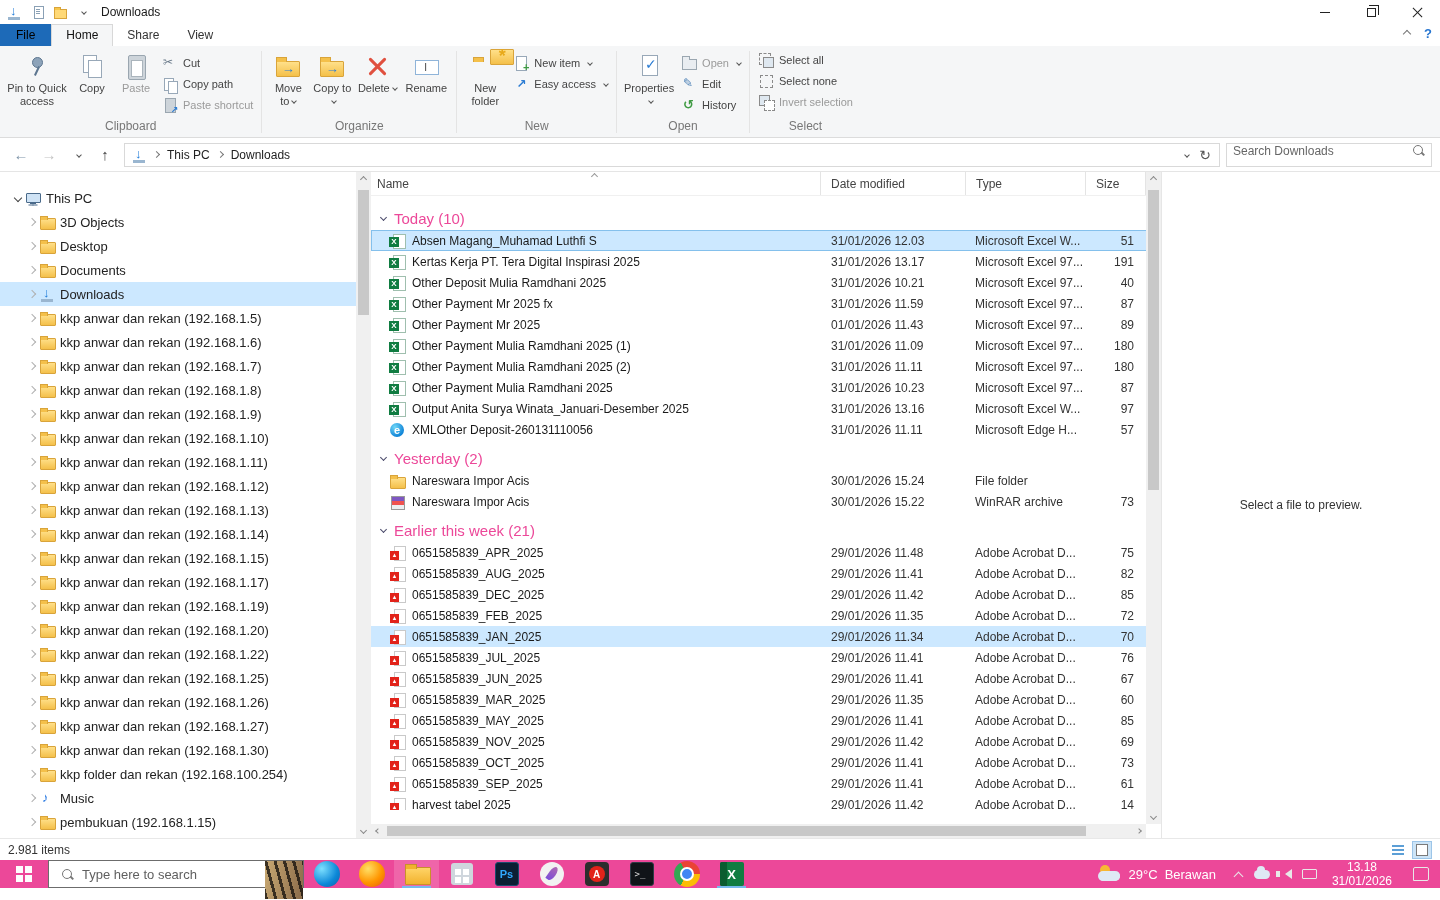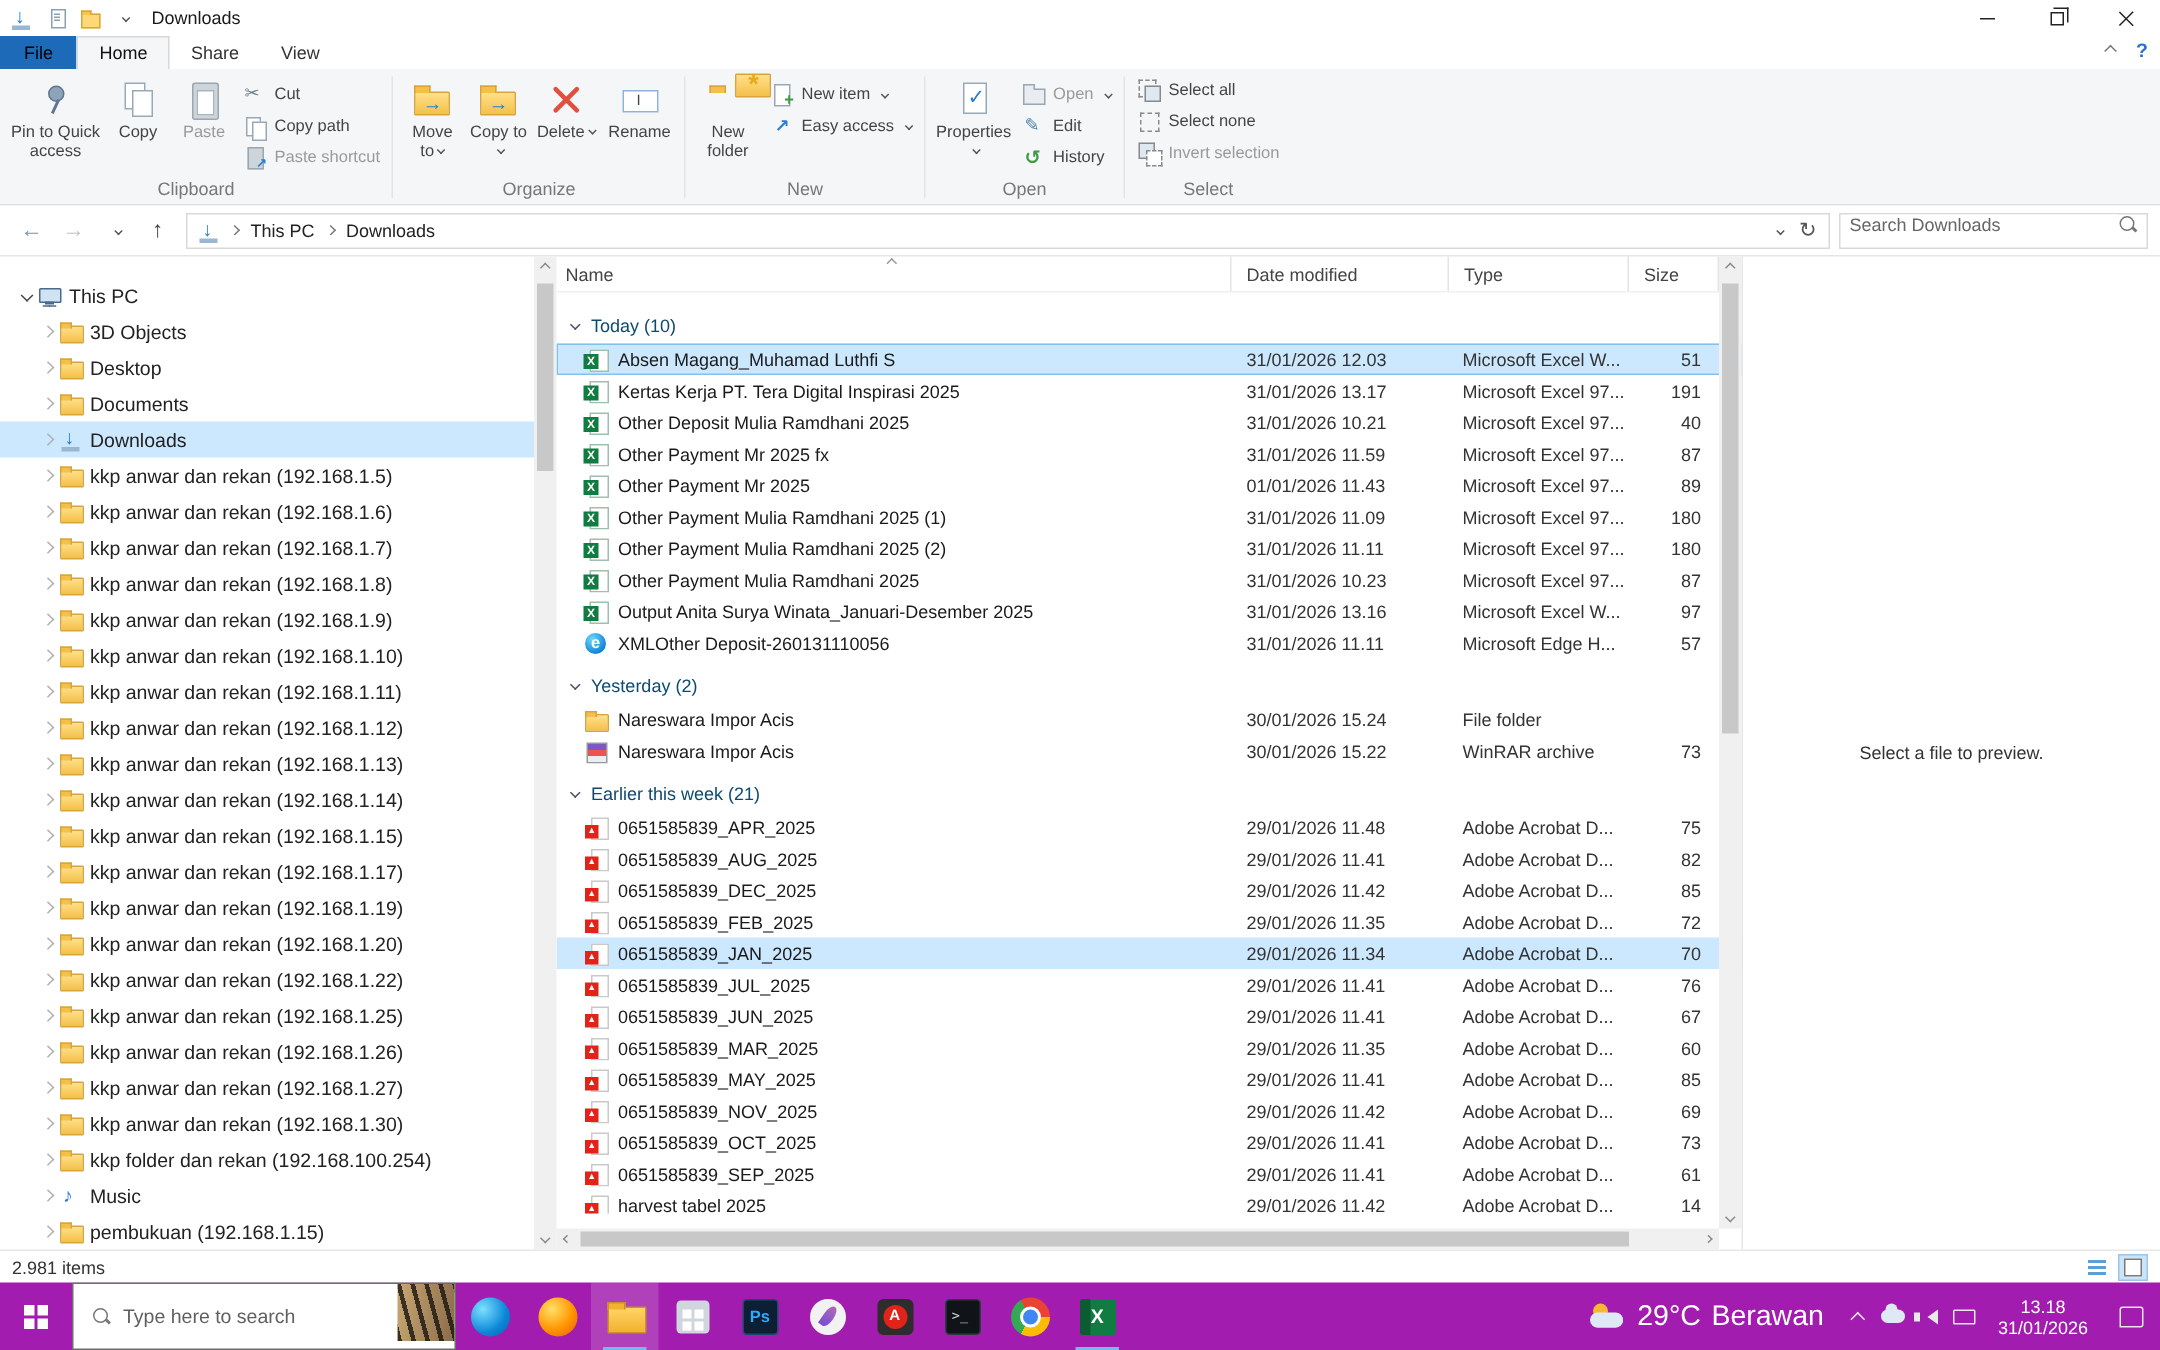--- a/index.html
+++ b/index.html
@@ -146,21 +146,21 @@
 .col-headers{height:24px;display:flex;border-bottom:1px solid #f0f0f0;color:#444;font-size:12px}
 .colh{display:flex;align-items:center;border-right:1px solid #e4e4e4;position:relative;padding-left:10px}
 .colh.c-name{width:450px;padding-left:6px}
 .colh.c-date{width:145px}
 .colh.c-type{width:120px}
 .colh.c-size{width:60px}
 .sort-caret{position:absolute;top:2px;left:50%;margin-left:-4px;width:5px;height:5px;border-right:1px solid #999;border-bottom:1px solid #999;transform:rotate(-135deg)}
 .flist{padding-top:10px;overflow:hidden;height:614px}
 .fgroup{margin-bottom:6px}
 .group-header{height:24px;display:flex;align-items:center;padding-left:10px;gap:8px}
-.group-title{font-size:12px;color:#0c4a6e}
+.group-title{font-size:15px;color:#ec4899}
 .gh-chev{width:5px;height:5px;border-right:1.5px solid #4a4a6a;border-bottom:1.5px solid #4a4a6a;transform:rotate(45deg);margin-top:-2px}
 .frow{height:21px;display:flex;align-items:center}
 .frow.selected{background:#cce8ff}
 .frow.focused{outline:1px solid #84c0ec;outline-offset:-1px}
 .cell{white-space:nowrap;overflow:hidden}
 .c-namecell{width:450px;display:flex;align-items:center;padding-left:18px;gap:6px}
 .c-datecell{width:145px;padding-left:10px;color:#333}
 .c-typecell{width:120px;padding-left:9px;color:#333}
 .c-sizecell{width:60px;padding-right:12px;text-align:right;color:#333}
 .fname{font-size:12px;color:#1a1a1a}
@@ -177,21 +177,21 @@
 
 .statusbar{height:22px;border-top:1px solid #e8e8e8;display:flex;align-items:center;padding:0 8px;color:#333;font-size:12px}
 .sb-views{margin-left:auto;display:flex;gap:4px}
 .sb-view{width:20px;height:18px;display:flex;align-items:center;justify-content:center}
 .sb-details{position:relative}
 .sb-details::before{content:"";width:12px;height:2px;background:#5c9fd6;box-shadow:0 4px 0 #5c9fd6,0 8px 0 #5c9fd6;margin-top:-8px}
 .sb-large{border:1px solid #9cc5e8;background:#cce4f7;position:relative}
 .sb-large::before{content:"";width:10px;height:10px;border:1px solid #7a7a7a;background:#fff}
 
 
-.taskbar{height:45px;background:#a21caf;display:flex;align-items:stretch;color:#fff}
+.taskbar{height:28px;background:#ec4899;display:flex;align-items:stretch;color:#fff}
 .tb-start{width:48px;display:flex;align-items:center;justify-content:center}
 .winlogo{width:16px;height:16px;position:relative}
 .winlogo::before{content:"";position:absolute;left:0;top:0;width:7px;height:7px;background:#fdfdfd;box-shadow:9px 0 0 #fdfdfd,0 9px 0 #fdfdfd,9px 9px 0 #fdfdfd}
 .tb-search{width:256px;background:#fff;display:flex;align-items:center;padding-left:12px;gap:8px;position:relative;border:1px solid #6c6c6c}
 .tb-search input{border:none;outline:none;font-size:13px;font-family:inherit;color:#333;width:150px}
 .tb-search input::placeholder{color:#5f5f5f}
 .zebra{position:absolute;right:0;top:0;width:38px;height:38px;background:linear-gradient(100deg,#c8a872,#8a6b4a);overflow:hidden}
 .zebra::before{content:"";position:absolute;inset:0;background:repeating-linear-gradient(75deg,rgba(25,20,15,.8) 0 3px,transparent 3px 9px)}
 .tb-apps{display:flex}
 .tb-app{width:45px;display:flex;align-items:center;justify-content:center;position:relative}
@@ -213,21 +213,21 @@
 .app-acrobat::before{content:"";position:absolute;left:4px;top:4px;width:16px;height:16px;border-radius:50%;background:#e2231a}
 .app-acrobat::after{content:"A";position:absolute;inset:0;color:#fff;font-size:10px;font-weight:bold;display:flex;align-items:center;justify-content:center}
 .app-terminal{width:24px;height:24px;background:#101418;border:1px solid #2e3a44;border-radius:3px}
 .app-terminal::before{content:">_";position:absolute;left:4px;top:6px;color:#d8d8d8;font-size:9px;font-family:"DejaVu Sans Mono",monospace}
 .app-chrome{width:26px;height:26px;border-radius:50%;background:conic-gradient(from -30deg,#ea4335 0 33.3%,#fbbc05 0 66.6%,#34a853 0)}
 .app-chrome::after{content:"";position:absolute;left:6px;top:6px;width:10px;height:10px;border:2px solid #fff;border-radius:50%;background:#4285f4}
 .app-excel{width:24px;height:24px;background:#107c41;border-radius:2px}
 .app-excel::before{content:"";position:absolute;left:0;top:0;width:7px;height:24px;background:#0b5c30;border-radius:2px 0 0 2px}
 .app-excel::after{content:"X";position:absolute;inset:0;color:#fff;font-weight:bold;font-size:13px;display:flex;align-items:center;justify-content:center}
 .tb-tray{margin-left:auto;display:flex;align-items:center}
-.tb-weather{display:flex;align-items:center;gap:7px;padding:0 12px;font-size:19px;height:40px}
+.tb-weather{display:flex;align-items:center;gap:7px;padding:0 12px;font-size:13px;height:40px}
 .wx-icon{width:24px;height:18px;position:relative}
 .wx-icon::before{content:"";position:absolute;left:2px;top:0;width:10px;height:10px;border-radius:50%;background:#f7b733}
 .wx-icon::after{content:"";position:absolute;left:0;top:6px;width:22px;height:10px;border-radius:7px;background:#dfe9f5;box-shadow:-5px -3px 0 -2px #dfe9f5 inset}
 .tray-chev{width:22px;display:flex;justify-content:center}
 .tray-chev::before{content:"";width:6px;height:6px;border-right:1.5px solid #e8e8e8;border-bottom:1.5px solid #e8e8e8;transform:rotate(-135deg);margin-top:4px}
 .tray-ico{width:24px;height:40px;display:flex;align-items:center;justify-content:center;position:relative}
 .t-cloud{width:16px;height:9px;border-radius:6px;background:#dfe9f5;position:relative}
 .t-cloud::before{content:"";position:absolute;left:3px;top:-4px;width:8px;height:8px;border-radius:50%;background:#dfe9f5}
 .t-speaker{width:0;height:0;border:5px solid transparent;border-right:7px solid #e8e8e8;position:relative}
 .t-speaker::before{content:"";position:absolute;left:-9px;top:-3px;width:4px;height:6px;background:#e8e8e8}

